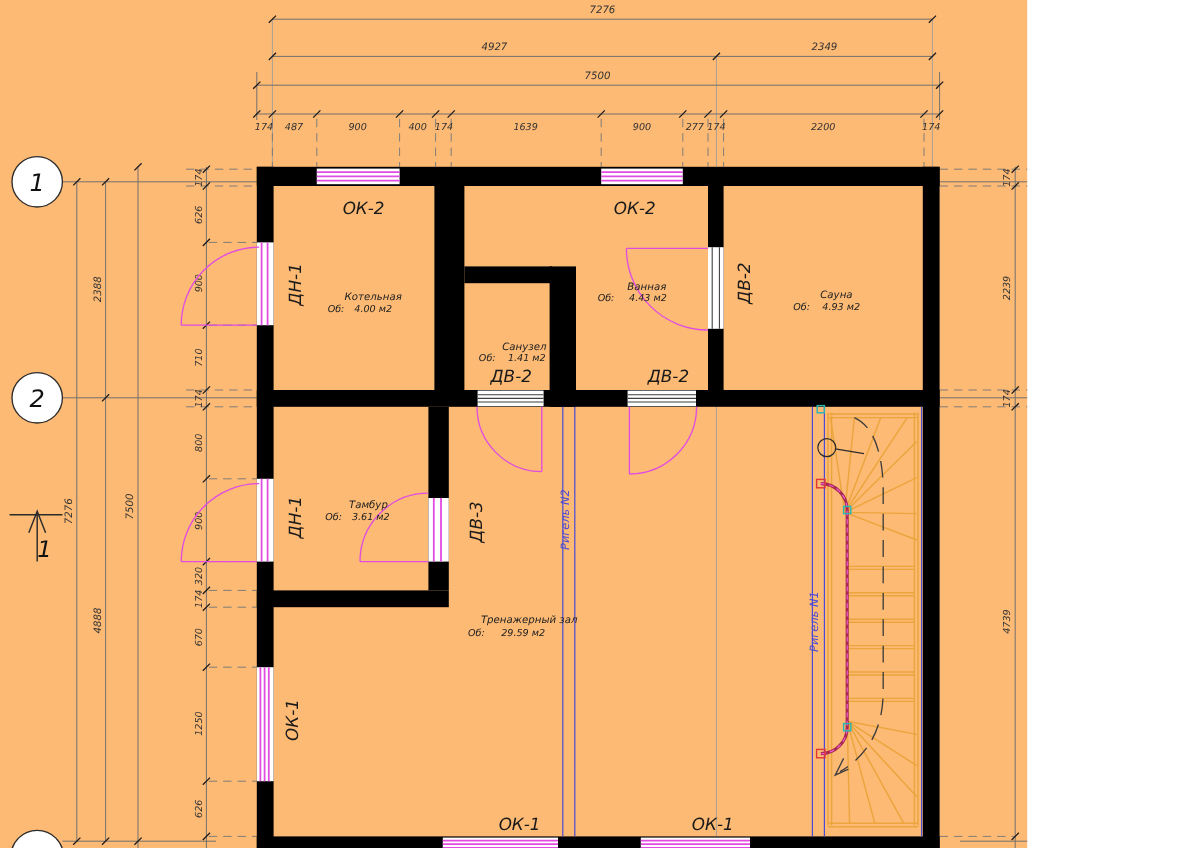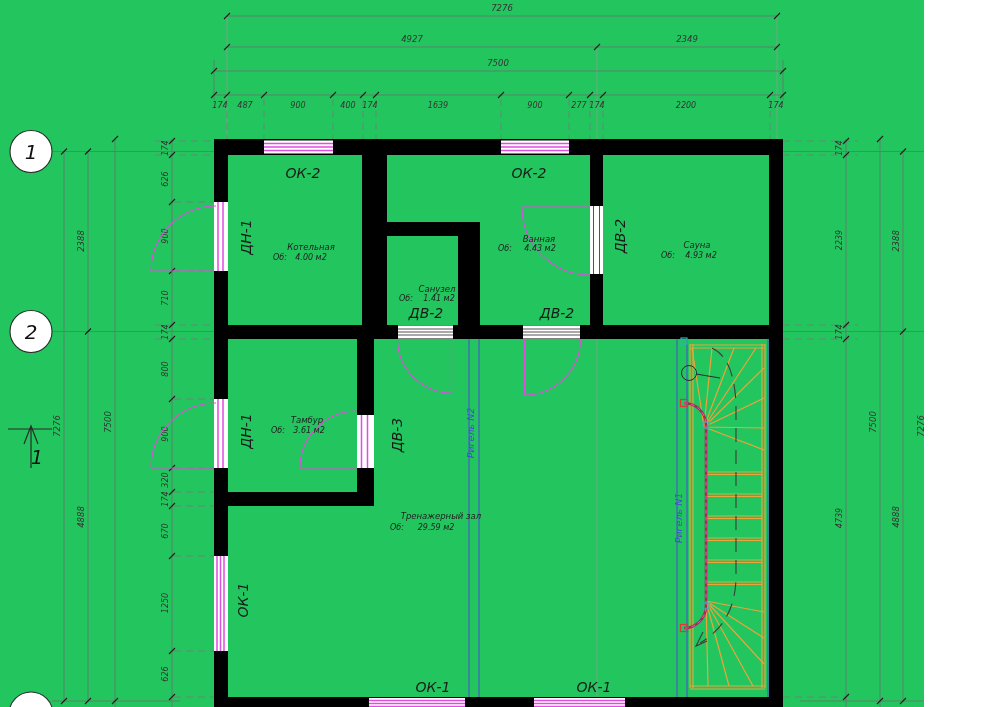--- a/index.html
+++ b/index.html
@@ -1,16 +1,16 @@
 <!DOCTYPE html>
 <html><head>
 <meta charset="utf-8">
 <style>
   html,body{margin:0;padding:0;background:#fff;}
-  .plan-wrap{width:924px;height:707px;background:#22c55e;overflow:hidden;}
+  .plan-wrap{width:856px;height:707px;background:#fdba74;overflow:hidden;}
   svg{display:block;font-family:"DejaVu Sans",sans-serif;}
   .thin{stroke:#6e6e6e;stroke-width:.8;fill:none;}
   .thin2{stroke:#9a9a9a;stroke-width:.7;fill:none;}
   .dash{stroke:#7a7a7a;stroke-width:.8;fill:none;stroke-dasharray:7 5;}
   .tick{stroke:#1d1d1d;stroke-width:1.1;fill:none;}
   .wall{fill:#000;stroke:none;}
   .openbg{fill:#fff;stroke:none;}
   .mag{stroke:#e14ce1;stroke-width:1.5;fill:none;}
   .magl{stroke:#e14ce1;stroke-width:1.1;fill:none;}
   .thr{stroke:#3f3f3f;stroke-width:.9;fill:none;}

